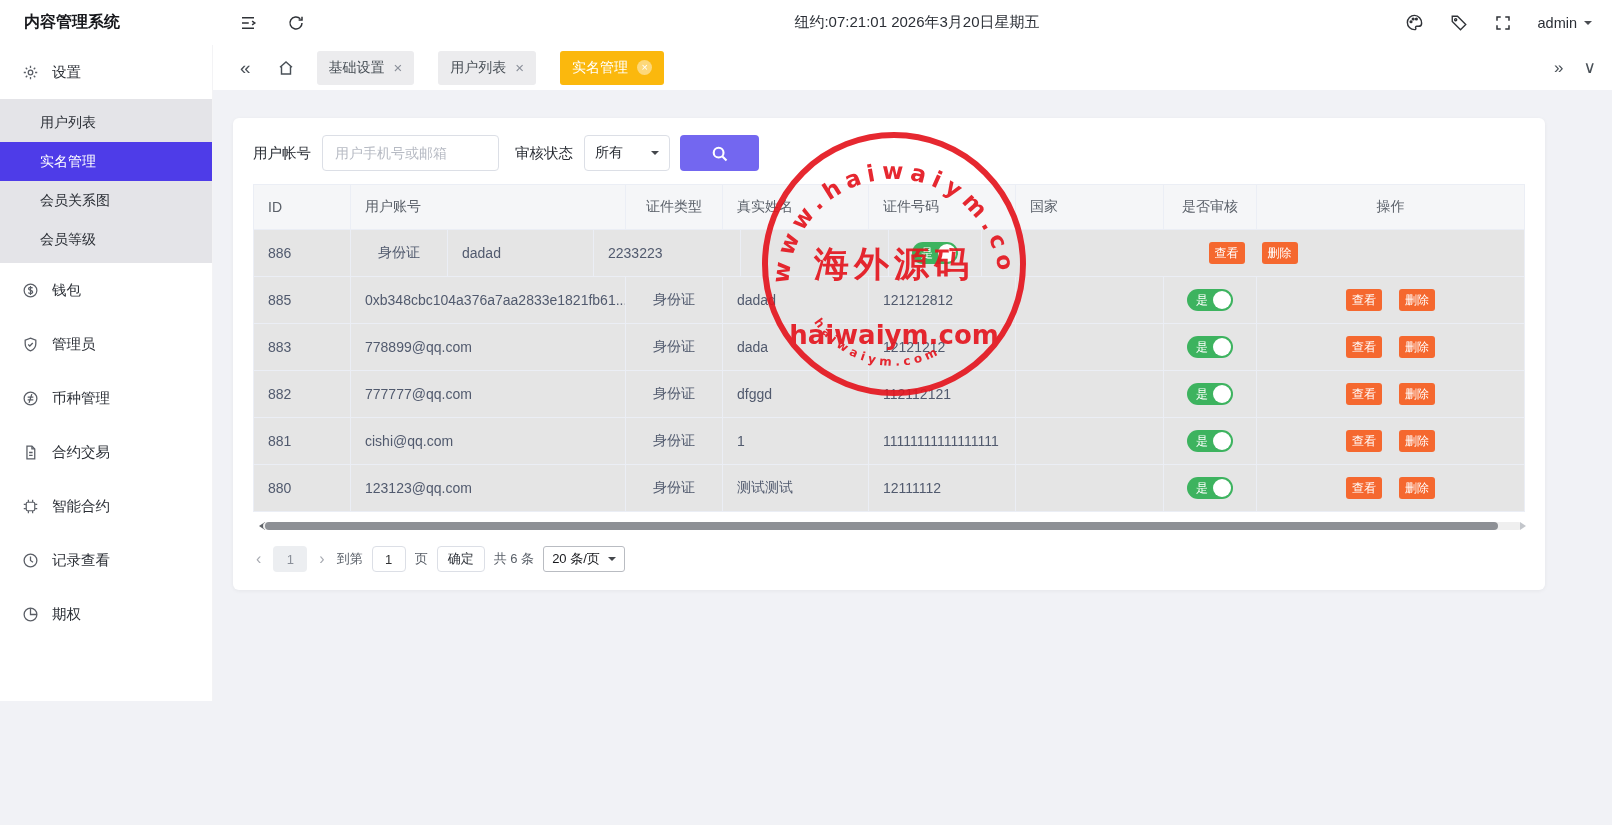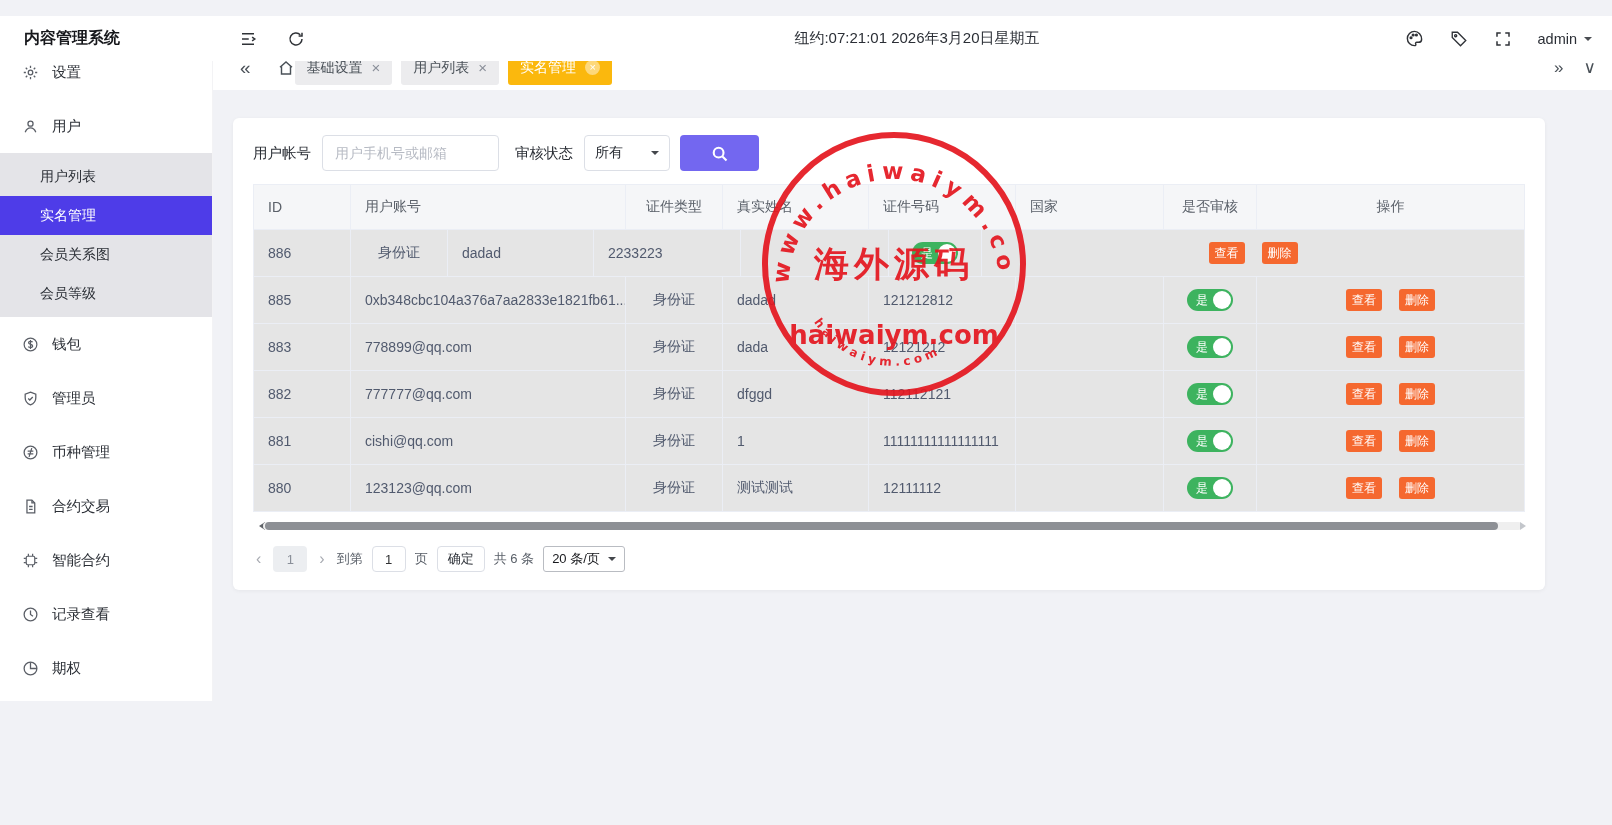--- a/index.html
+++ b/index.html
@@ -1,20 +1,20 @@
 <!DOCTYPE html>
 <html><head>
 <meta charset="utf-8">
 <style>
   *{box-sizing:border-box}
   body{margin:0;width:1612px;height:825px;position:relative;overflow:hidden;
        background:#f1f2f6;font-family:"Liberation Sans","DejaVu Sans",sans-serif;color:#303133}
 
   
-  .topbar{position:absolute;top:16px;left:0;width:1612px;height:45px;background:#fff;display:flex;align-items:center;z-index:6}
+  .topbar{position:absolute;top:0;left:0;width:1612px;height:45px;background:#fff;display:flex;align-items:center;z-index:6}
   .logo{width:213px;padding-left:24px;font-size:16px;font-weight:700;color:#17181c;flex:0 0 auto}
   .tb-icons-left{display:flex;align-items:center;gap:30px;margin-left:26px}
   .tb-icon{display:inline-flex;cursor:pointer}
   .clock{position:absolute;left:917px;transform:translateX(-50%);font-size:15px;color:#2b2f36;white-space:nowrap}
   .tb-right{position:absolute;right:20px;display:flex;align-items:center;gap:26px}
   .admin{display:flex;align-items:center;gap:7px;font-size:14.5px;color:#2b2f36;cursor:pointer}
   .caret-down{width:0;height:0;border:4.5px solid transparent;border-top-color:#4a4d52;margin-top:5px}
 
   
   .sidebar{position:absolute;top:45px;left:0;width:213px;height:656px;background:#fff;z-index:5;border-right:1px solid #f3f3f5}
@@ -22,21 +22,21 @@
   .side-icon{display:inline-flex;width:17px;flex:0 0 auto}
   .submenu{background:#e4e4e8;padding:4px 0}
   .sub-item{height:39px;display:flex;align-items:center;padding-left:40px;font-size:14px;color:#2b2f36;cursor:pointer}
   .sub-item.active{background:#4e3ce8;color:#fff}
 
   
   .main{position:absolute;left:213px;top:45px;width:1399px;height:780px;background:#f1f2f6}
   .tabbar{height:45px;background:#fff;display:flex;align-items:center;padding:0 16px}
   .tab-scroll{font-size:19px;color:#495057;cursor:pointer;line-height:1;margin-left:11px}
   .home-btn{margin-left:26px;display:inline-flex;cursor:pointer}
-  .tabs{display:flex;gap:9px;}
+  .tabs{display:flex;gap:24px;margin-left:22px}
   .tab{height:34px;display:flex;align-items:center;padding:0 12px;background:#ececee;border-radius:3px;font-size:14px;color:#495057;cursor:pointer;white-space:nowrap}
   .tab.active{background:#fbb80d;color:#fff}
   .tab-close{margin-left:9px;font-size:15px;color:#8a8f99;line-height:1}
   .tab.active .tab-close{width:15px;height:15px;border-radius:50%;background:rgba(255,255,255,.45);color:#fff;
        display:flex;align-items:center;justify-content:center;font-size:11px}
   .tab-right{margin-left:auto;display:flex;align-items:center;gap:20px;color:#495057}
   .tab-right span{cursor:pointer;font-size:17px}
 
   
   .content-card{margin:28px 0 8px 20px;width:1312px;background:#fff;border-radius:6px;
@@ -139,29 +139,20 @@
 
 <aside class="sidebar">
   <div class="side-item">
     <span class="side-icon">
       <svg width="17" height="17" viewBox="0 0 24 24" fill="none" stroke="#5a5e66" stroke-width="1.8">
           <circle cx="12" cy="12" r="3.2"></circle>
           <path d="M12 2.5v3M12 18.5v3M2.5 12h3M18.5 12h3M5.3 5.3l2.1 2.1M16.6 16.6l2.1 2.1M18.7 5.3l-2.1 2.1M7.4 16.6l-2.1 2.1"></path>
         </svg>
     </span>
     <span>设置</span>
-  </div>
-  <div class="side-item">
-    <span class="side-icon">
-      <svg width="17" height="17" viewBox="0 0 24 24" fill="none" stroke="#5a5e66" stroke-width="1.8">
-          <circle cx="12" cy="8" r="3.6"></circle>
-          <path d="M4.5 20c1.6-4 4.3-6 7.5-6s5.9 2 7.5 6"></path>
-        </svg>
-    </span>
-    <span>用户</span>
   </div>
 
   <div class="submenu">
     <div class="sub-item">
       <span>用户列表</span>
     </div>
     <div class="sub-item active">
       <span>实名管理</span>
     </div>
     <div class="sub-item">

